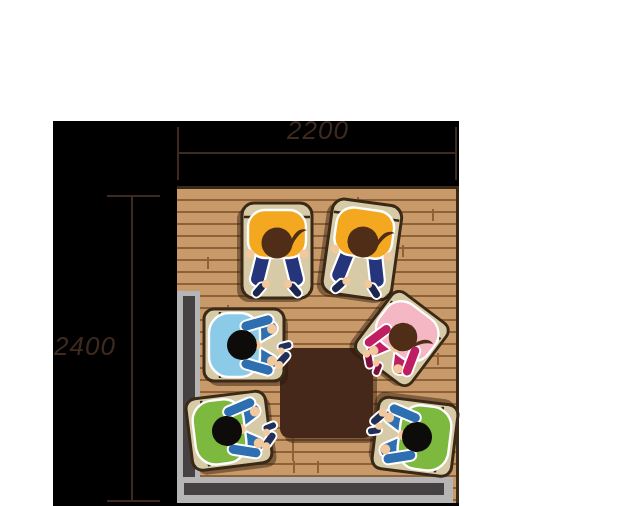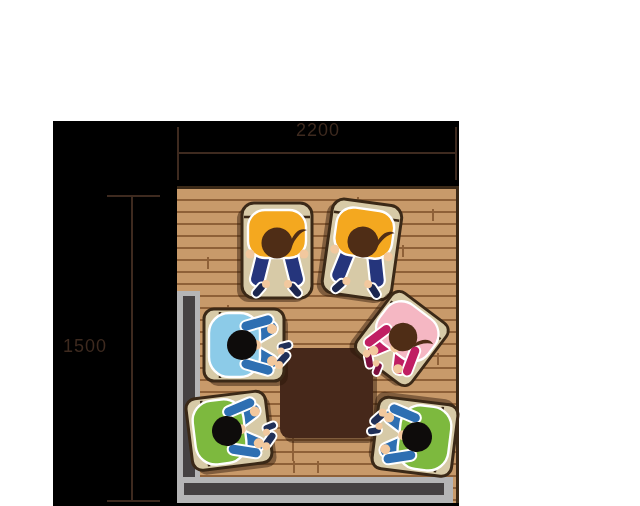--- a/index.html
+++ b/index.html
@@ -34,22 +34,22 @@
   }
   
   .dim{background:var(--dim);}
   .dim-h-line{left:178px;top:152px;width:278px;height:2px;}
   .dim-ext-left{left:177px;top:127px;width:2px;height:53px;}
   .dim-ext-right{left:455px;top:127px;width:2px;height:53px;}
   .dim-v-line{left:131px;top:196px;width:2px;height:305px;}
   .dim-tick-top{left:107px;top:195px;width:53px;height:2px;}
   .dim-tick-bottom{left:107px;top:500px;width:53px;height:2px;}
   .dim-label{
-    color:var(--dim);font-size:18px;line-height:26px;letter-spacing:1px;
-    text-align:center;font-weight:400;
+    color:var(--dim);font-size:26px;line-height:26px;letter-spacing:1px;
+    text-align:center;font-weight:400;font-style:italic;
   }
   .dim-label-width{left:258px;top:117px;width:120px;}
   .dim-label-depth{left:45px;top:333px;width:80px;}
   .people-layer{left:0;top:0;width:640px;height:506px;}
 </style>
 </head>
 <body>
 
 <div class="abs plan-canvas"></div>
 
@@ -186,13 +186,13 @@
   </svg>
 
 <div class="abs dim dim-h-line"></div>
 <div class="abs dim dim-ext-left"></div>
 <div class="abs dim dim-ext-right"></div>
 <div class="abs dim-label dim-label-width">2200</div>
 
 <div class="abs dim dim-v-line"></div>
 <div class="abs dim dim-tick-top"></div>
 <div class="abs dim dim-tick-bottom"></div>
-<div class="abs dim-label dim-label-depth">1500</div>
+<div class="abs dim-label dim-label-depth">2400</div>
 
 </body></html>

